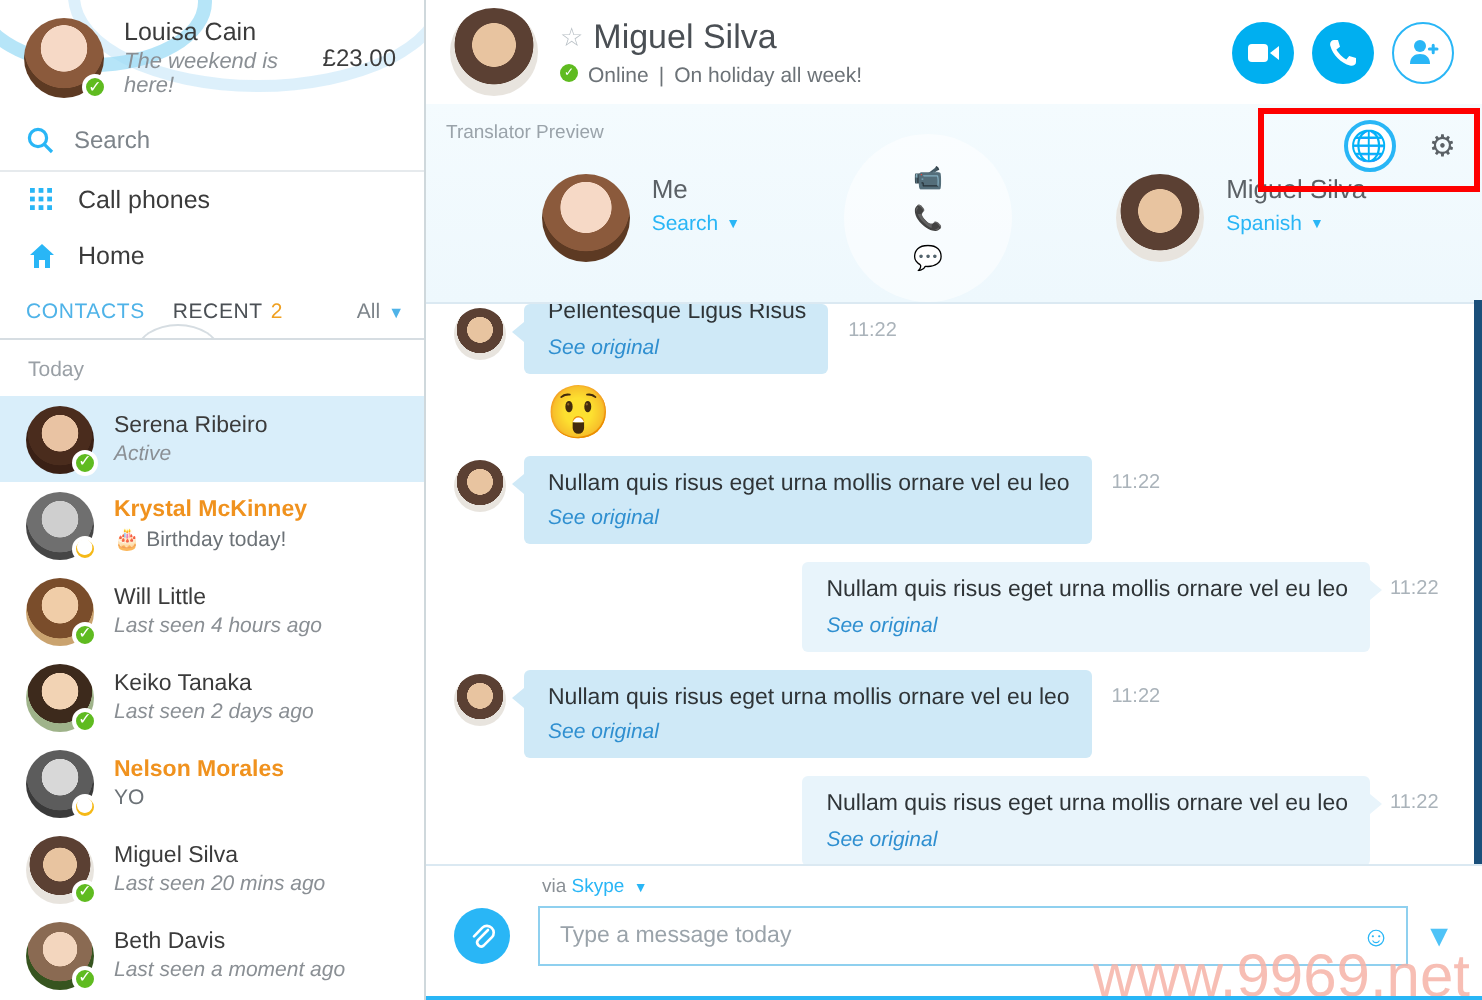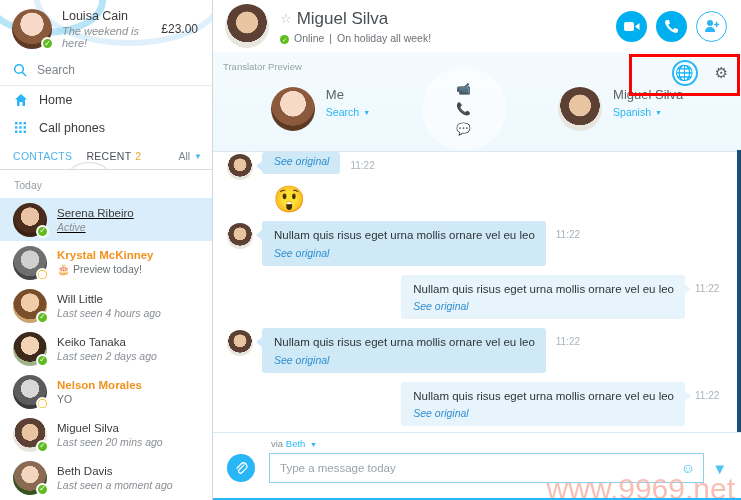--- a/index.html
+++ b/index.html
@@ -110,41 +110,41 @@
   }
   .list-divider { border-top: 1px solid #d6dde2; }
 
   .day-label { font-size: 10.5px; color: #9aa0a6; padding: 9px 0 7px 14px; }
 
   .contact {
     display: flex; align-items: center;
     padding: 7px 10px 7px 13px;
     height: 43px;
   }
-  .contact.sel { background: #d9eefa; text-decoration: underline; }
+  .contact.sel { background: #d9eefa; }
   .c-text { margin-left: 10px; min-width: 0; }
   .c-name { font-size: 11.5px; color: #3b3b3b; }
   .c-name.hl { color: #f0921e; font-weight: bold; }
   .c-sub { font-size: 10.5px; color: #8a8f94; font-style: italic; margin-top: 2px; }
   .c-sub.plain { font-style: normal; color: #6c7277; }
   .cake { font-style: normal; color: #8a8f94; margin-right: 3px; }
 
   
   .main { flex: 1; height: 500px; position: relative; background: #fff; display: flex; flex-direction: column; }
 
   .chat-header {
     height: 52px; display: flex; align-items: center;
     padding: 0 14px 0 12px;
     background: #fff;
     position: relative; z-index: 3;
   }
   .ch-text { margin-left: 11px; flex: 1; }
   .ch-name { font-size: 17px; color: #4a4f54; display: flex; align-items: center; }
   .star { color: #b9c0c6; font-size: 13px; margin-right: 5px; }
-  .ch-sub { font-size: 10.5px; color: #6c7277; display: flex; align-items: flex-end; margin-top: 3px; }
+  .ch-sub { font-size: 10.5px; color: #6c7277; display: flex; align-items: flex-start; margin-top: 3px; }
   .dot-on {
     width: 9px; height: 9px; border-radius: 50%; background: #5fbb20;
     margin-right: 5px; display: inline-flex; align-items: center; justify-content: center;
     color: #fff; font-size: 6px;
   }
   .dot-on::after { content: "✓"; }
 
   .hdr-btns { display: flex; align-items: center; gap: 9px; }
   .rbtn { width: 31px; height: 31px; border-radius: 50%; display: flex; align-items: center; justify-content: center; }
   .rbtn.fill { background: #00aff0; color: #fff; }
@@ -268,46 +268,46 @@
       </div>
       <div class="me-credit">£23.00</div>
     </div>
 
     <div class="search-row">
       <svg width="14" height="14" viewBox="0 0 14 14">
         <circle cx="6" cy="6" r="4.3" fill="none" stroke="#29b6f6" stroke-width="1.6"></circle>
         <line x1="9.2" y1="9.2" x2="13" y2="13" stroke="#29b6f6" stroke-width="1.6"></line>
       </svg>
       <span class="search-text">Search</span>
-    </div>
-
-    <div class="nav-item">
-      <svg width="14" height="14" viewBox="0 0 14 14">
-        <path d="M7 1 L13 6.5 H11 V13 H8.5 V9 H5.5 V13 H3 V6.5 H1 Z" fill="#29b6f6"></path>
-      </svg>
-      <span class="lbl">Home</span>
     </div>
 
     <div class="nav-item">
       <svg width="14" height="14" viewBox="0 0 14 14">
         <g fill="#29b6f6">
           <rect x="1" y="1" width="2.4" height="2.4"></rect>
             <rect x="5.3" y="1" width="2.4" height="2.4"></rect>
             <rect x="9.6" y="1" width="2.4" height="2.4"></rect>
           <rect x="1" y="5.3" width="2.4" height="2.4"></rect>
             <rect x="5.3" y="5.3" width="2.4" height="2.4"></rect>
             <rect x="9.6" y="5.3" width="2.4" height="2.4"></rect>
           <rect x="1" y="9.6" width="2.4" height="2.4"></rect>
             <rect x="5.3" y="9.6" width="2.4" height="2.4"></rect>
             <rect x="9.6" y="9.6" width="2.4" height="2.4"></rect>
         </g>
       </svg>
       <span class="lbl">Call phones</span>
     </div>
 
+    <div class="nav-item">
+      <svg width="14" height="14" viewBox="0 0 14 14">
+        <path d="M7 1 L13 6.5 H11 V13 H8.5 V9 H5.5 V13 H3 V6.5 H1 Z" fill="#29b6f6"></path>
+      </svg>
+      <span class="lbl">Home</span>
+    </div>
+
     <div class="tabs-row">
       <span class="tab tab-contacts">CONTACTS</span>
       <span class="tab tab-recent">
         <span>RECENT</span><span class="badge-count">2</span>
       </span>
       <span class="tabs-spacer"></span>
       <span class="all-sel">
         <span>All</span>
         <span class="chev">▼</span>
       </span>
@@ -326,21 +326,21 @@
           <div class="c-name">Serena Ribeiro</div>
           <div class="c-sub">Active</div>
         </div>
       </div>
       <div class="contact">
         <div class="avatar av-34 f-krystal">
             <span class="status st-away"></span>
           </div>
         <div class="c-text">
           <div class="c-name hl">Krystal McKinney</div>
-          <div class="c-sub plain"><span class="cake">🎂</span><span>Preview today!</span></div>
+          <div class="c-sub plain"><span class="cake">🎂</span><span>Birthday today!</span></div>
         </div>
       </div>
       <div class="contact">
         <div class="avatar av-34 f-will">
             <span class="status st-online"></span>
           </div>
         <div class="c-text">
           <div class="c-name">Will Little</div>
           <div class="c-sub">Last seen 4 hours ago</div>
         </div>
@@ -460,20 +460,21 @@
           </div>
         </div>
       </div>
     </div>
 
     <div class="messages">
 
       <div class="msg-row clip">
         <div class="avatar av-26 f-miguel" style="margin-top:2px;"></div>
         <div class="bubble in clip">
+          <div class="btext">Pellentesque Ligus Risus</div>
           <div class="borig">See original</div>
         </div>
         <div class="time">11:22</div>
       </div>
 
       <div class="emoji-msg">😲</div>
 
       <div class="msg-row">
         <div class="avatar av-26 f-miguel" style="margin-top:2px;"></div>
         <div class="bubble in">
@@ -507,21 +508,21 @@
         </div>
         <div class="time">11:22</div>
       </div>
     </div>
 
     <div class="scrollbar"></div>
 
     <div class="composer">
       <div class="via">
         <span>via</span>
-        <span class="lnk">Beth</span>
+        <span class="lnk">Skype</span>
         <span class="chev">▼</span>
       </div>
       <div class="comp-row">
         <div class="clip-btn">
           <svg width="14" height="14" viewBox="0 0 14 14">
             <path d="M10 4 L5 9 a2 2 0 0 0 2.8 2.8 L12 7.6 a3.4 3.4 0 0 0 -4.8 -4.8 L3 7.2" fill="none" stroke="#fff" stroke-width="1.3" stroke-linecap="round"></path>
           </svg>
         </div>
         <div class="input-wrap">
           <span class="ph">Type a message today</span>

